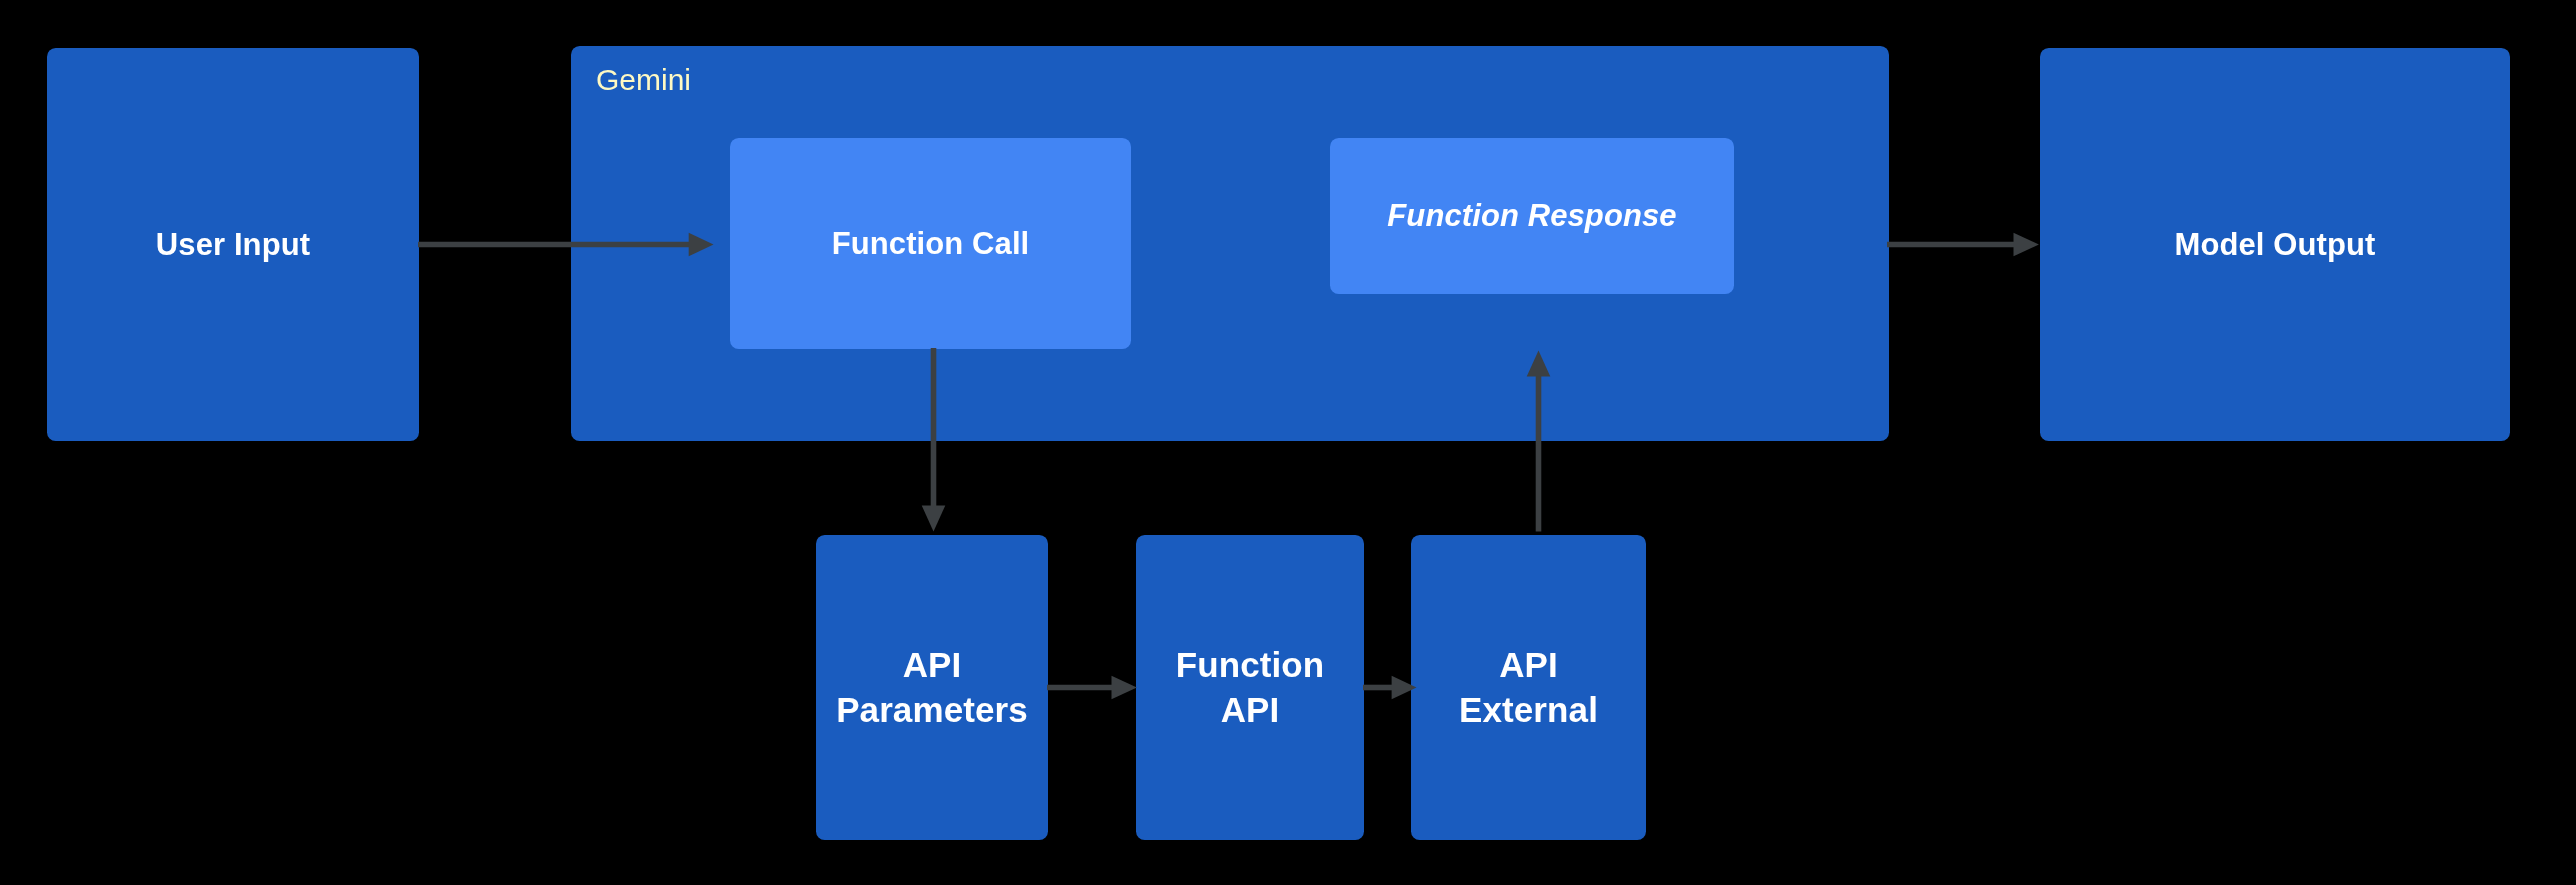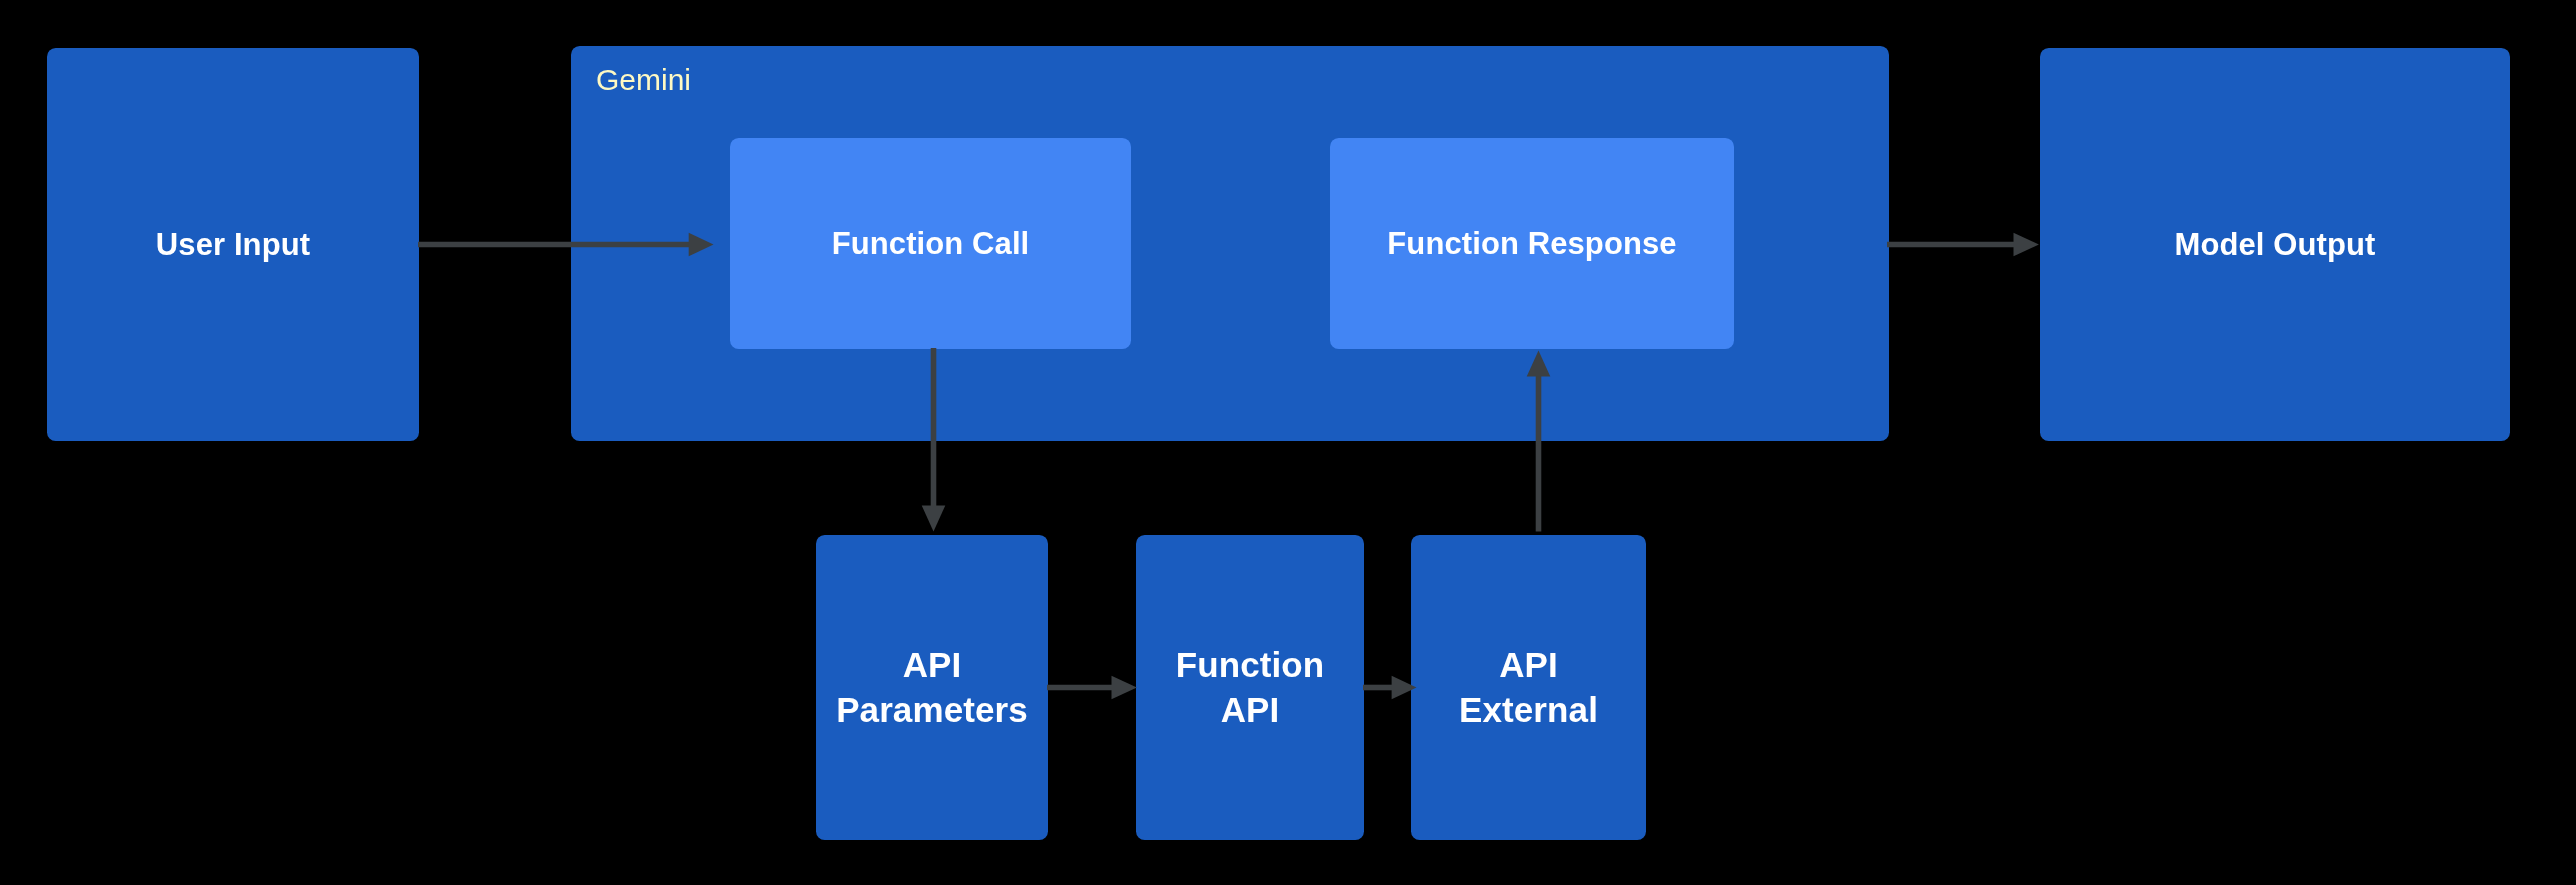--- a/index.html
+++ b/index.html
@@ -73,21 +73,21 @@
     line-height: 1.1;
     white-space: nowrap;
     -webkit-font-smoothing: antialiased;
   }
 
   
   #node-user-input   { left: 47px;   top: 48px;  width: 372px; height: 393px; }
   #node-model-output { left: 2040px; top: 48px;  width: 470px; height: 393px; }
 
   #node-function-call     { left: 730px; top: 138px; width: 401px; height: 211px; }
-  #node-function-response { left: 1330px; top: 138px; width: 404px; height: 211px; }
+  #node-function-response { left: 1330px; top: 138px; width: 404px; height: 156px; font-style: italic; }
 
   #node-api-parameters { left: 816px; top: 535px; width: 232px; height: 305px; }
   #node-external-api   { left: 1136px; top: 535px; width: 228px; height: 305px; }
   #node-api-response   { left: 1411px; top: 535px; width: 235px; height: 305px; }
 
   
   .edge {
     position: absolute;
   }
   .edge svg { display: block; overflow: visible; }

